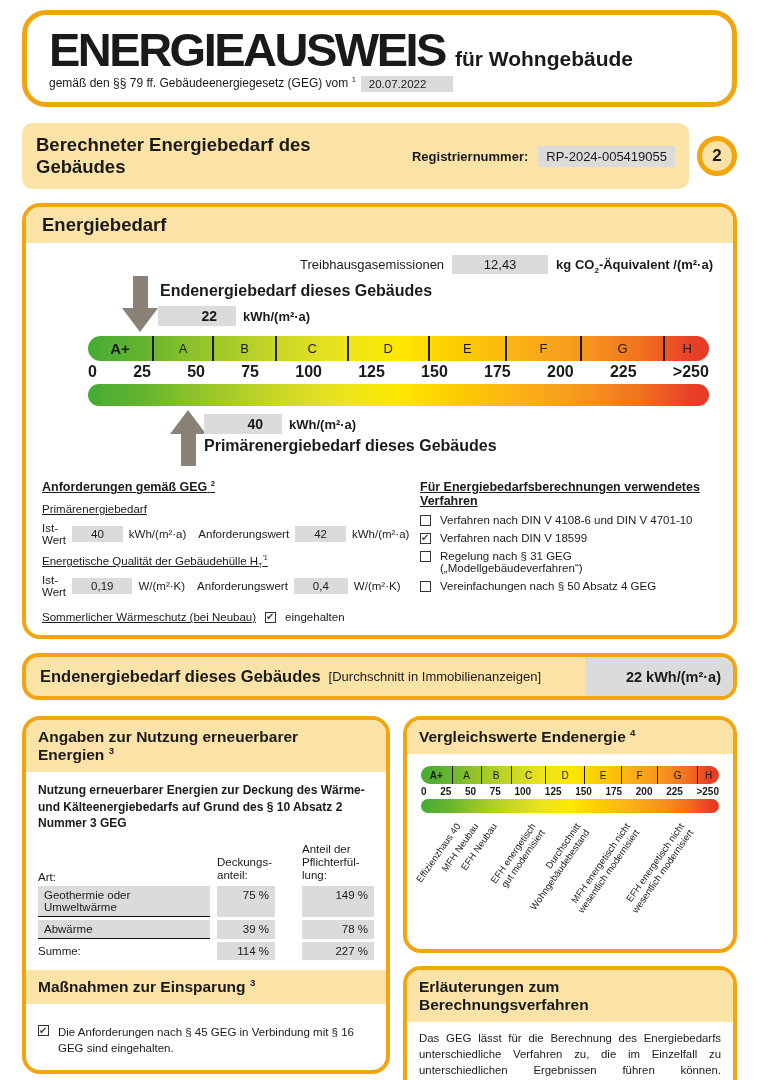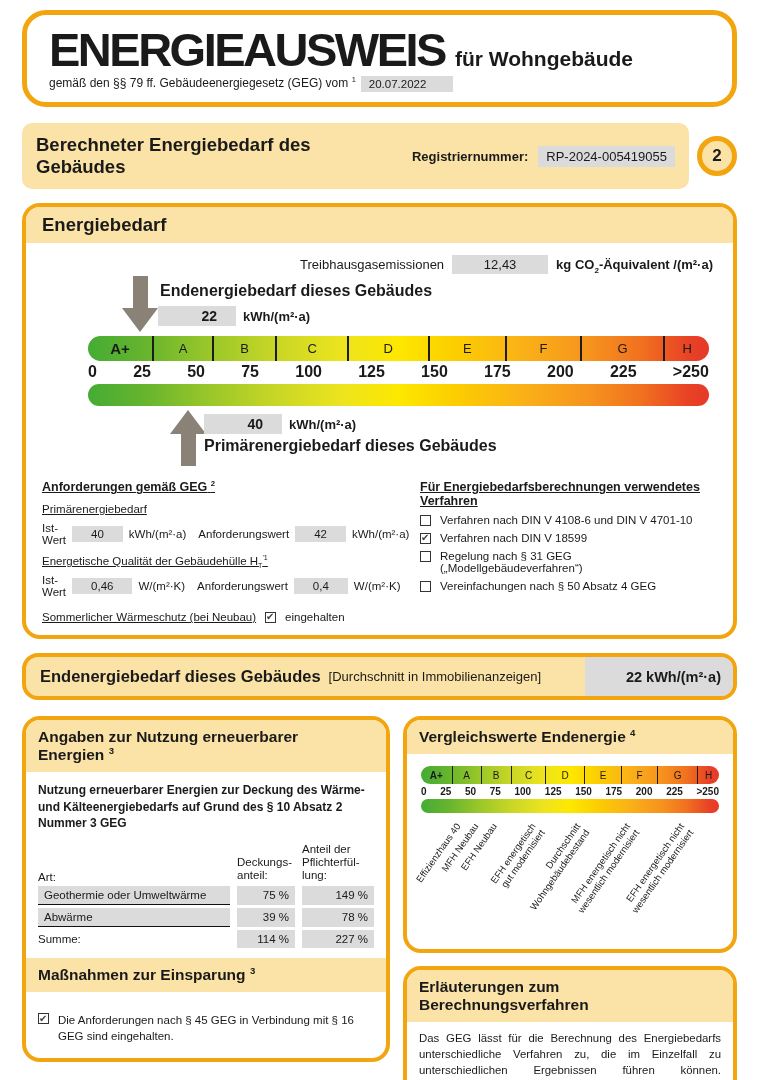--- a/index.html
+++ b/index.html
@@ -106,21 +106,21 @@
   
   .bottom{margin-top:16px;display:grid;grid-template-columns:368px 1fr;gap:13px;align-items:start;}
   .pad{padding:10px 12px;}
   .intro-b{font-size:12px;font-weight:bold;line-height:1.35;}
 
   .tbl{font-size:11.5px;margin-top:12px;}
   .trow{display:flex;gap:7px;margin-top:3px;align-items:stretch;}
   .thead{align-items:flex-end;margin-top:0;}
   .c-art{flex:1;}
   .c-s{width:58px;}
-  .c-d{width:72px;}
+  .c-d{width:72px;margin-left:20px;}
   .thead .c-s,.thead .c-d{line-height:1.15;}
   .trow .name{background:var(--gray);padding:3px 6px;border-bottom:1.6px solid #111;}
   .trow .val{background:var(--gray);padding:3px 6px;text-align:right;}
   .trow .plain{background:none;border-bottom:none;display:flex;align-items:center;}
 
   .mitem{display:flex;gap:9px;font-size:11.5px;margin-top:10px;line-height:1.4;}
   .mitem .cb{margin-top:1px;}
 
   
   .mini-letters{display:flex;height:18px;border-radius:9px;background:var(--grad);overflow:hidden;}
@@ -241,21 +241,21 @@
           <span class="valbox">40</span>
           <span>kWh/(m²·a)</span>
           <span style="width:14px;"></span>
           <span>Anforderungswert</span>
           <span class="valbox narrow">42</span>
           <span>kWh/(m²·a)</span>
         </div>
         <div class="req-sub u"><span>Energetische Qualität der Gebäudehülle H</span><sub>T</sub><sup>'1</sup></div>
         <div class="req-row">
           <span>Ist-Wert</span>
-          <span class="valbox">0,46</span>
+          <span class="valbox">0,19</span>
           <span>W/(m²·K)</span>
           <span style="width:14px;"></span>
           <span>Anforderungswert</span>
           <span class="valbox narrow">0,4</span>
           <span>W/(m²·K)</span>
         </div>
         <div class="summer-row">
           <span class="u">Sommerlicher Wärmeschutz (bei Neubau)</span>
           <span class="cb on"></span>
           <span>eingehalten</span>

